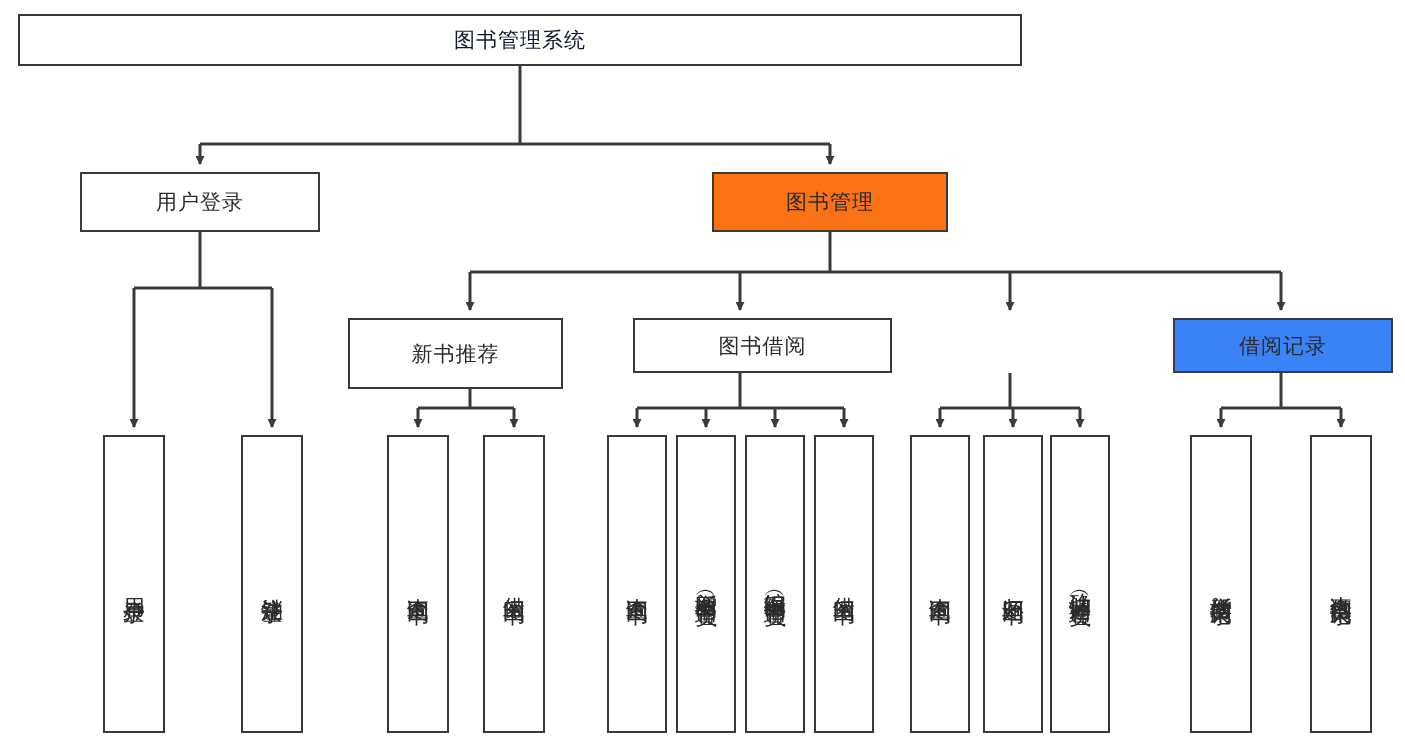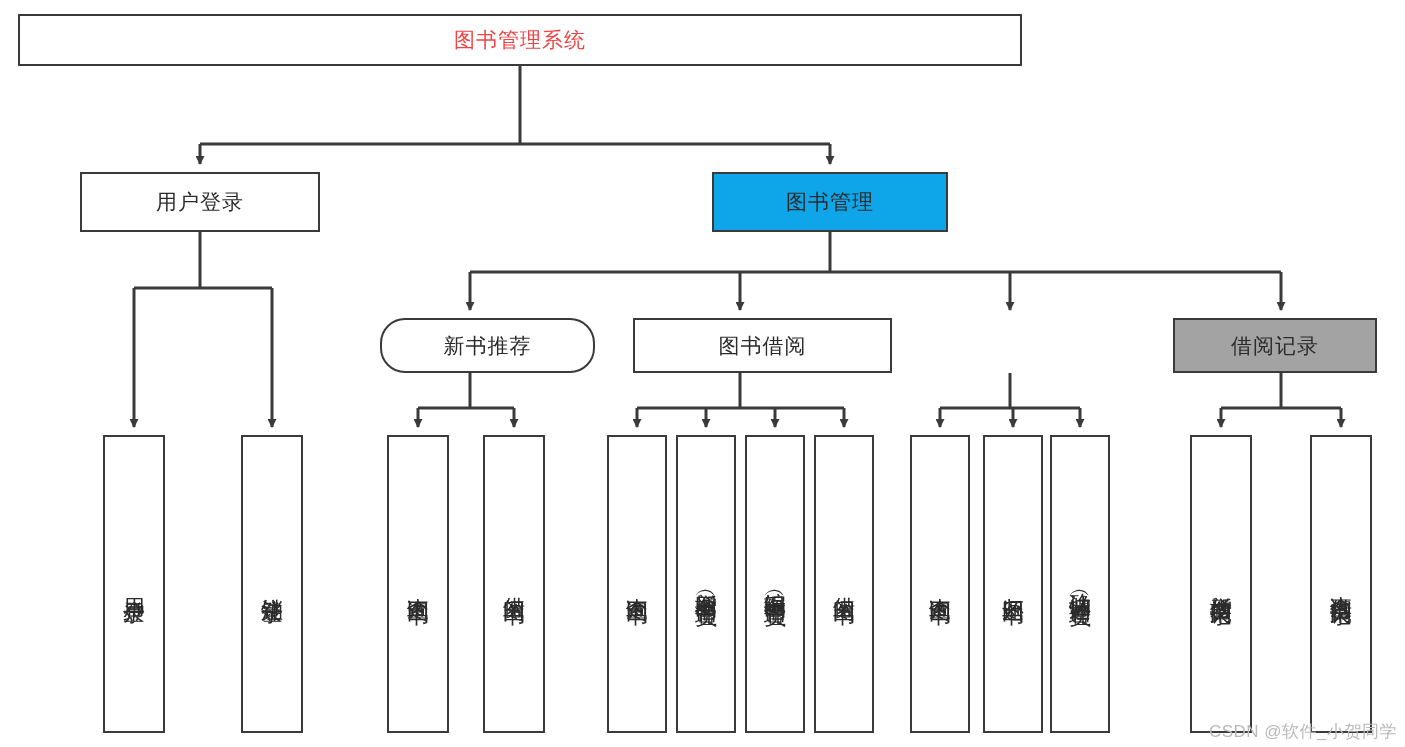--- a/index.html
+++ b/index.html
@@ -110,38 +110,38 @@
       <path d="M1013,408 L1013,427" marker-end="url(#arrow)"></path>
       <path d="M1080,408 L1080,427" marker-end="url(#arrow)"></path>
 
       <path d="M1281,373 L1281,408"></path>
       <path d="M1221,408 L1341,408"></path>
       <path d="M1221,408 L1221,427" marker-end="url(#arrow)"></path>
       <path d="M1341,408 L1341,427" marker-end="url(#arrow)"></path>
     </g>
   </svg>
 
-  <div class="node h-node" style="left: 18px; top: 14px; width: 1004px; height: 52px; border-color: rgb(58, 58, 58); color: #ef4444; background: rgb(255, 255, 255); text-align: center;">
+  <div class="node h-node" style="left: 18px; top: 14px; width: 1004px; height: 52px; border-color: rgb(58, 58, 58); color: #0f172a; background: rgb(255, 255, 255); text-align: center;">
     <span>图书管理系统</span>
   </div>
 
   <div class="node h-node" style="left: 80px; top: 172px; width: 240px; height: 60px; border-color: rgb(58, 58, 58); color: rgb(43, 43, 43); background: rgb(255, 255, 255);">
     <span>用户登录</span>
   </div>
-  <div class="node h-node" style="left: 712px; top: 172px; width: 236px; height: 60px; border-color: rgb(58, 58, 58); color: rgb(43, 43, 43); background: #0ea5e9; text-align: right;">
+  <div class="node h-node" style="left: 712px; top: 172px; width: 236px; height: 60px; border-color: rgb(58, 58, 58); color: rgb(43, 43, 43); background: #f97316; text-align: right;">
     <span>图书管理</span>
   </div>
 
-  <div class="node h-node" style="left: 380px; top: 318px; width: 215px; height: 55px; border-color: rgb(58, 58, 58); color: rgb(43, 43, 43); background: rgb(255, 255, 255); border-radius: 25px;">
+  <div class="node h-node" style="left: 348px; top: 318px; width: 215px; height: 71px; border-color: rgb(58, 58, 58); color: rgb(43, 43, 43); background: rgb(255, 255, 255);">
     <span>新书推荐</span>
   </div>
   <div class="node h-node" style="left: 633px; top: 318px; width: 259px; height: 55px; border-color: rgb(58, 58, 58); color: rgb(43, 43, 43); background: rgb(255, 255, 255);">
     <span>图书借阅</span>
   </div>
-  <div class="node h-node" style="left: 1173px; top: 318px; width: 204px; height: 55px; border-color: rgb(58, 58, 58); color: rgb(43, 43, 43); background: #a3a3a3;">
+  <div class="node h-node" style="left: 1173px; top: 318px; width: 220px; height: 55px; border-color: rgb(58, 58, 58); color: rgb(43, 43, 43); background: #3b82f6;">
     <span>借阅记录</span>
   </div>
 
   <div class="node leaf" style="left: 103px; top: 435px; width: 62px; height: 298px; border-color: rgb(58, 58, 58); color: rgb(43, 43, 43); background: rgb(255, 255, 255);">
     <span class="vtext">用户登录</span>
   </div>
   <div class="node leaf" style="left: 241px; top: 435px; width: 62px; height: 298px; border-color: rgb(58, 58, 58); color: rgb(43, 43, 43); background: rgb(255, 255, 255);">
     <span class="vtext">注销登录</span>
   </div>
   <div class="node leaf" style="left: 387px; top: 435px; width: 62px; height: 298px; border-color: rgb(58, 58, 58); color: rgb(43, 43, 43); background: rgb(255, 255, 255);">
@@ -171,14 +171,13 @@
   <div class="node leaf" style="left: 1050px; top: 435px; width: 60px; height: 298px; border-color: rgb(58, 58, 58); color: rgb(43, 43, 43); background: rgb(255, 255, 255);">
     <span class="vtext">确认归还（管理员）</span>
   </div>
   <div class="node leaf" style="left: 1190px; top: 435px; width: 62px; height: 298px; border-color: rgb(58, 58, 58); color: rgb(43, 43, 43); background: rgb(255, 255, 255);">
     <span class="vtext">新增借阅记录</span>
   </div>
   <div class="node leaf" style="left: 1310px; top: 435px; width: 62px; height: 298px; border-color: rgb(58, 58, 58); color: rgb(43, 43, 43); background: rgb(255, 255, 255);">
     <span class="vtext">查询借阅记录</span>
   </div>
 
-  <div id="watermark" style="color: rgb(185, 185, 185);">CSDN @软件_小贺同学</div>
 </div>
 
 </body></html>

